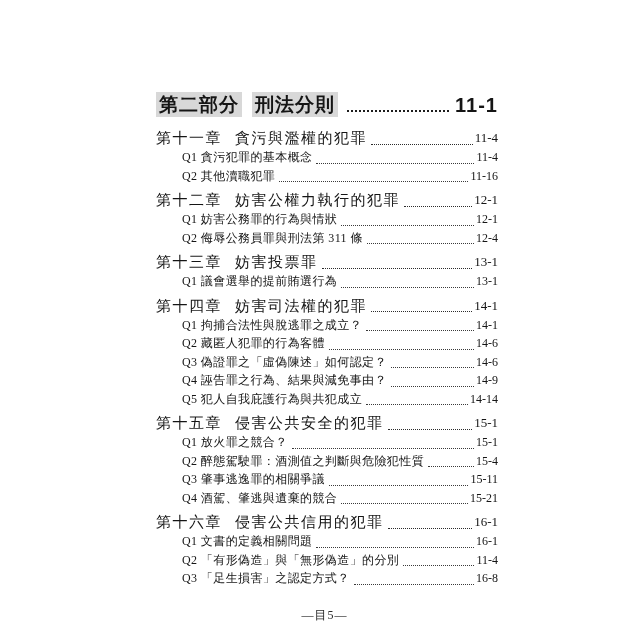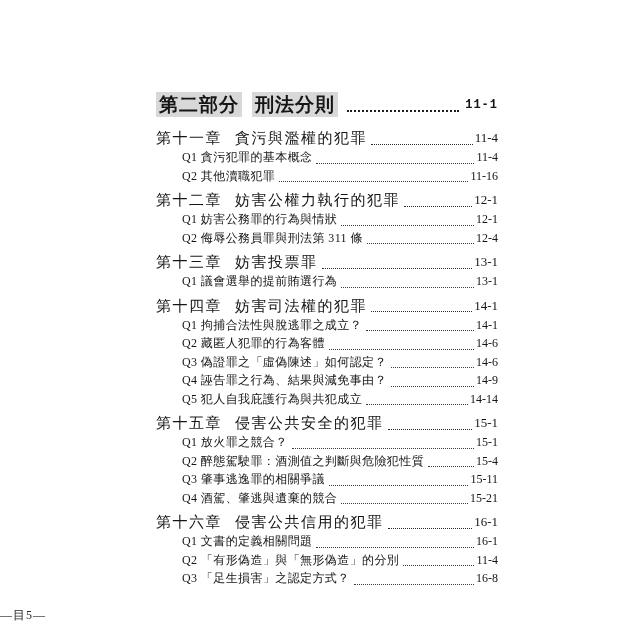--- a/index.html
+++ b/index.html
@@ -29,21 +29,21 @@
     font-family: "Liberation Sans", sans-serif;
     font-weight: bold;
     font-size: 19px;
     line-height: 23px;
     letter-spacing: 1px;
     margin-bottom: 11px;
   }
   .hl { background: #d8d8d8; padding: 1px 3px; white-space: nowrap; }
   .part-number { margin-right: 10px; }
   .part-row .leader { border-bottom: 2.2px dotted #1d1d1d; margin: 0 6px 5px 9px; }
-  .part-page { font-size: 12px; font-weight: bold; white-space: nowrap; font-family: Liberation Mono, monospace; }
+  .part-page { font-size: 20px; font-weight: bold; white-space: nowrap; font-family: Liberation Sans, sans-serif; }
   
   .chapter-block { margin-top: 5px; }
   .chapter-row {
     font-size: 15px;
     line-height: 20px;
     letter-spacing: 1.5px;
     font-weight: 500;
   }
   .ch-num { margin-right: 13px; white-space: nowrap; }
   .ch-title { white-space: nowrap; }
@@ -55,22 +55,22 @@
     line-height: 18.5px;
     letter-spacing: 0.4px;
     padding-left: 26px;
   }
   .q-label { white-space: nowrap; }
   .q-row .leader { border-bottom: 1.4px dotted #3a3a3a; margin: 0 2px 3px 4px; }
   .q-page { font-size: 12px; letter-spacing: 0; white-space: nowrap; }
   
   .footer {
     position: absolute;
-    left: 0; right: 0; bottom: 16px;
-    text-align: left;
+    left: 9px; right: 0; bottom: 16px;
+    text-align: center;
     font-size: 12px;
     letter-spacing: 1px;
     color: #2a2a2a;
   }
 </style>
 </head>
 <body>
 
 <div class="page">
   <div class="content">

